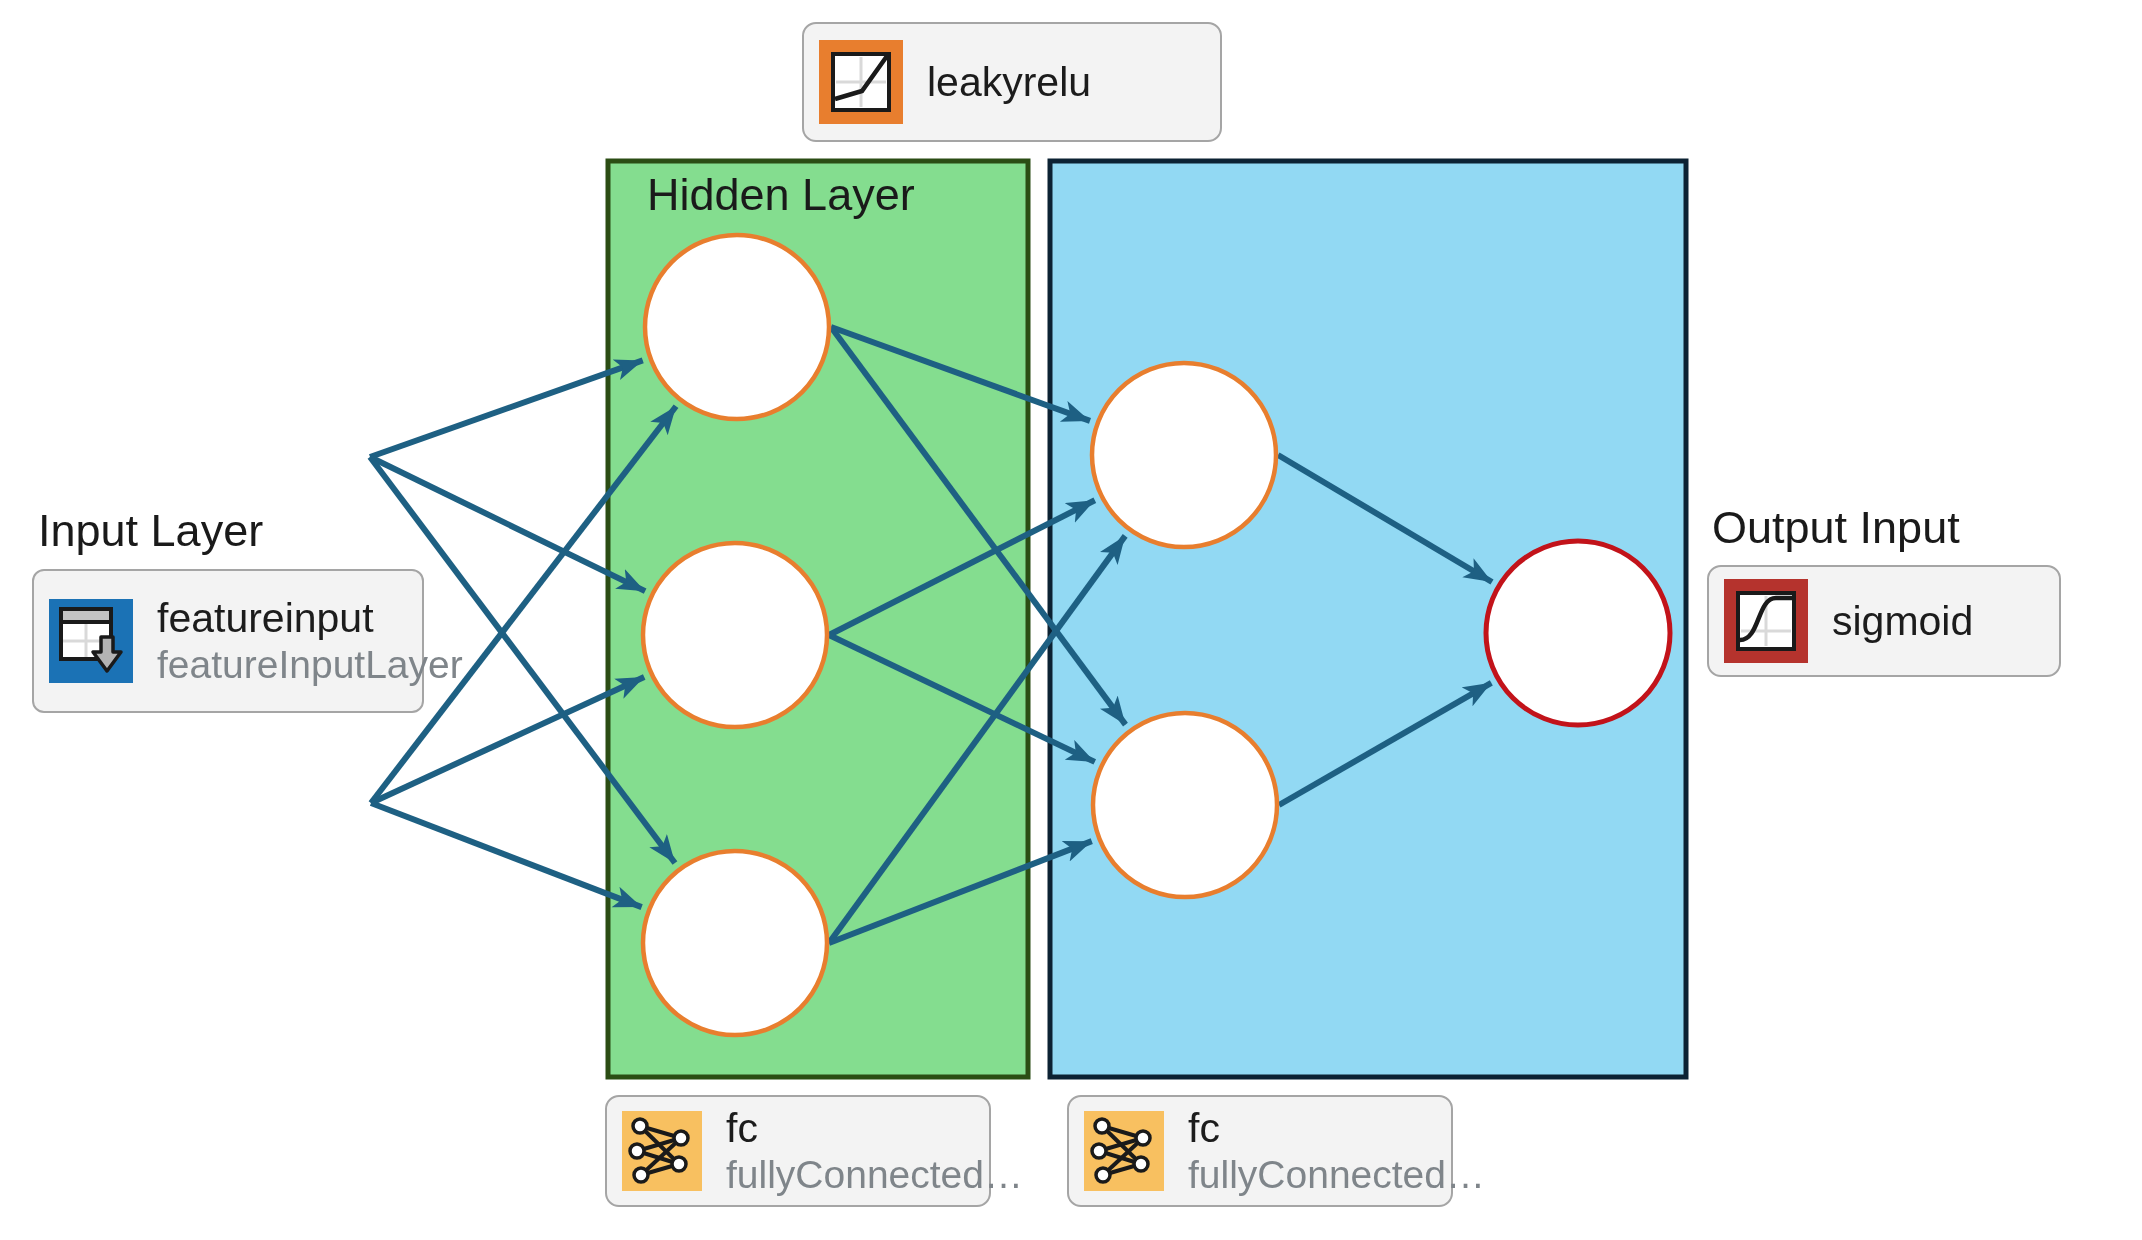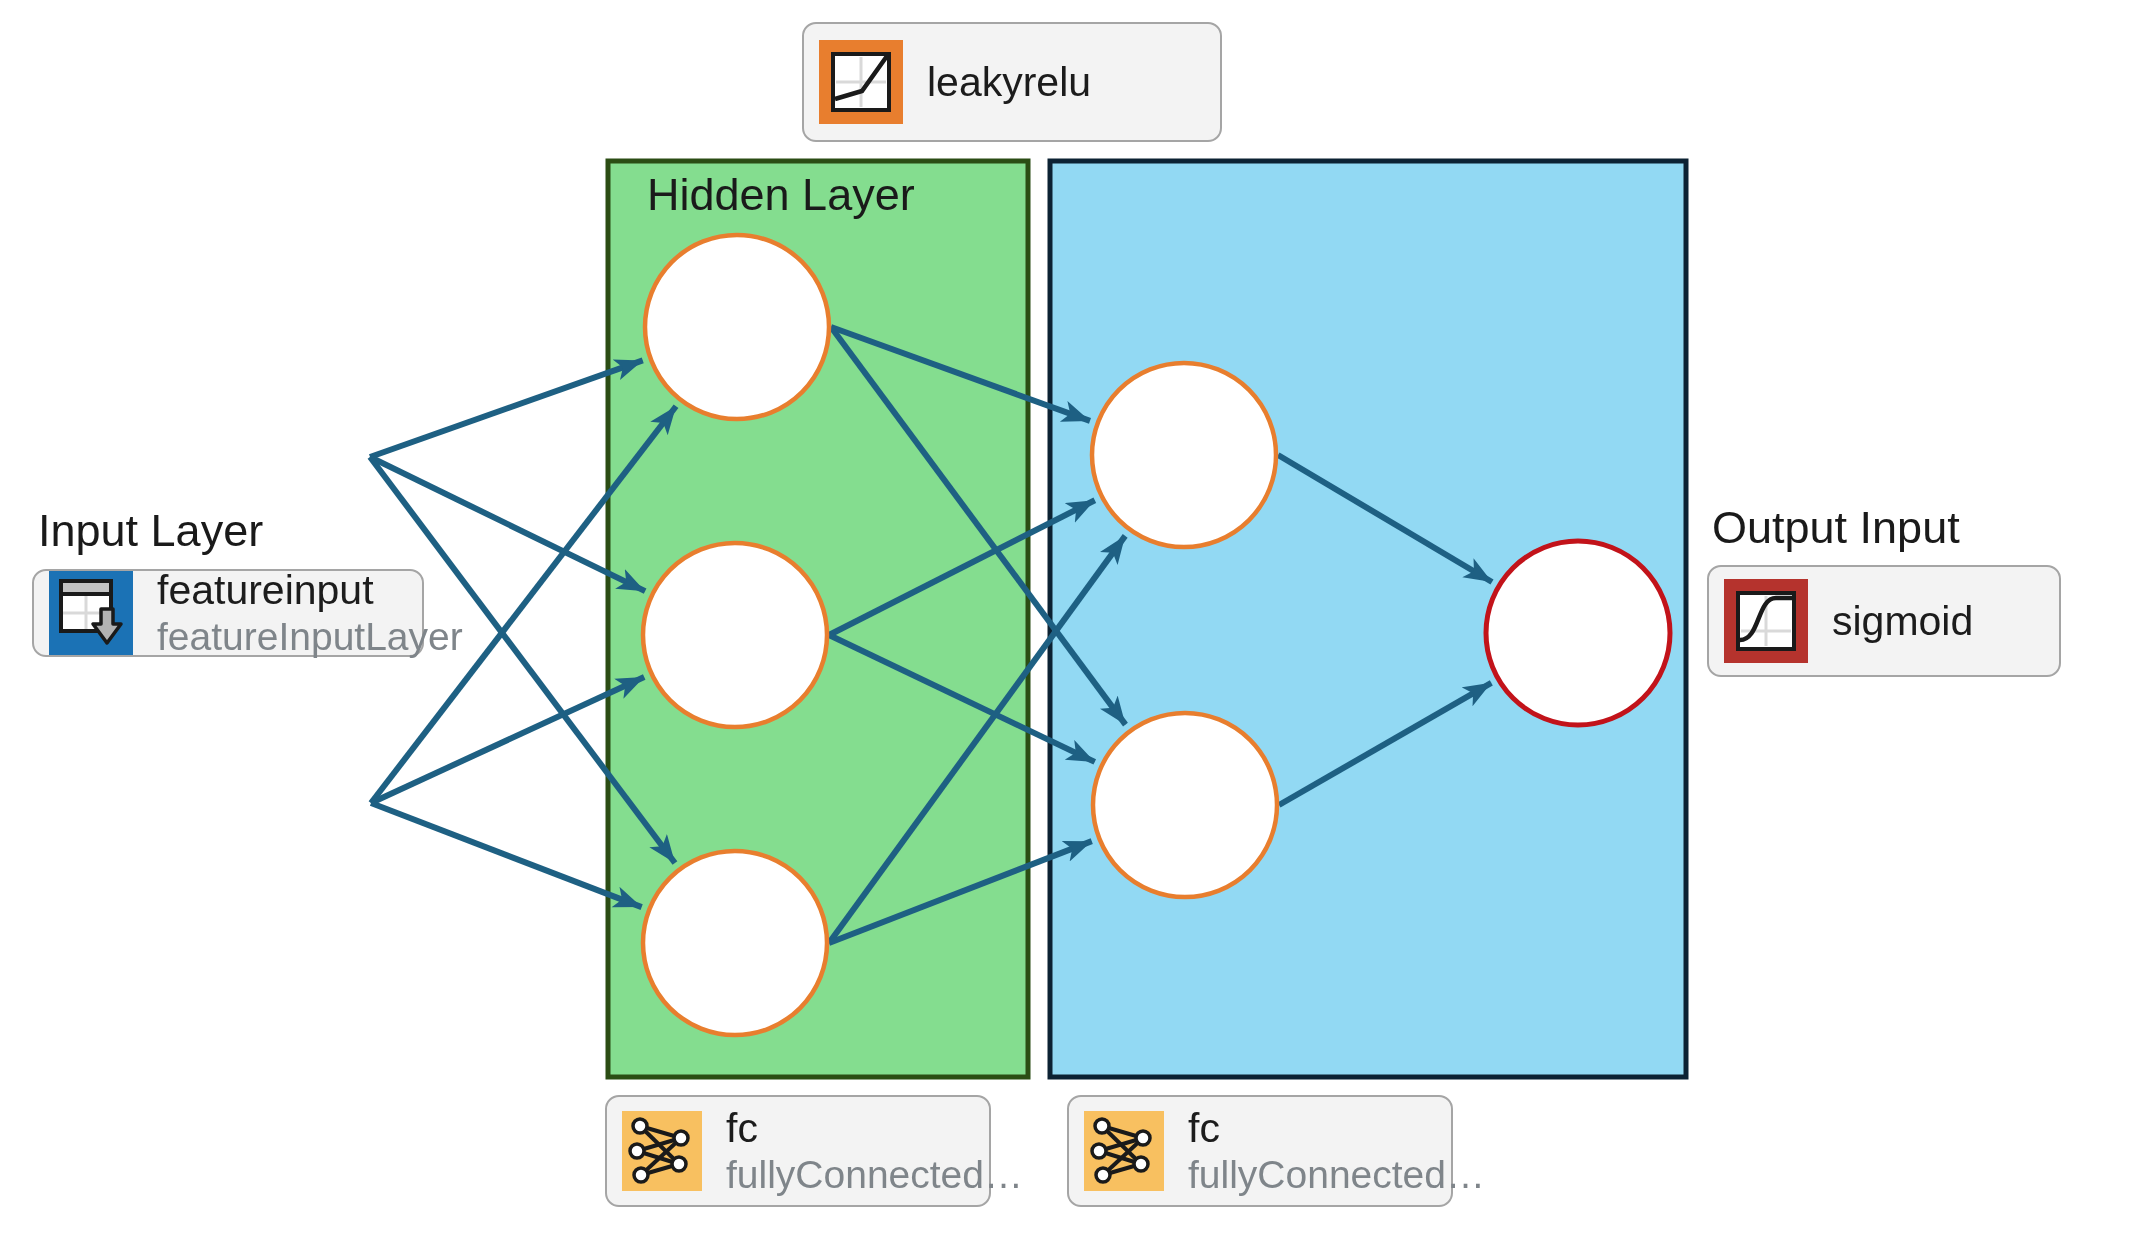--- a/index.html
+++ b/index.html
@@ -78,21 +78,21 @@
         <line x1="42" y1="17" x2="42" y2="67" stroke="#d9d9d9" stroke-width="3"></line>
         <line x1="17" y1="42" x2="67" y2="42" stroke="#d9d9d9" stroke-width="3"></line>
         <path d="M16,59 L43,51 L68,16" fill="none" stroke="#1a1a1a" stroke-width="4.5"></path>
       </svg>
     </span>
     <span class="badge-text">
       <span class="badge-title">leakyrelu</span>
     </span>
   </div>
 
-  <div class="badge" style="left: 32px; top: 569px; width: 392px; height: 88px;">
+  <div class="badge" style="left: 32px; top: 569px; width: 392px; height: 144px; border-radius: 12px;">
     <span class="badge-icon">
       <svg width="84" height="84" viewBox="0 0 84 84">
         <rect class="icon-bg-featureinput" x="0" y="0" width="84" height="84"></rect>
         <rect x="12" y="10" width="50" height="50" fill="#ffffff" stroke="#1a1a1a" stroke-width="4"></rect>
         <line x1="37" y1="25" x2="37" y2="58" stroke="#d9d9d9" stroke-width="3"></line>
         <line x1="14" y1="42" x2="60" y2="42" stroke="#d9d9d9" stroke-width="3"></line>
         <rect x="12" y="10" width="50" height="13" fill="#c3c3c3" stroke="#1a1a1a" stroke-width="4"></rect>
         <path d="M52,38 L64,38 L64,53 L72,53 L58,72 L44,53 L52,53 Z" fill="#b3b3b3" stroke="#1a1a1a" stroke-width="3.5" stroke-linejoin="round"></path>
       </svg>
     </span>

